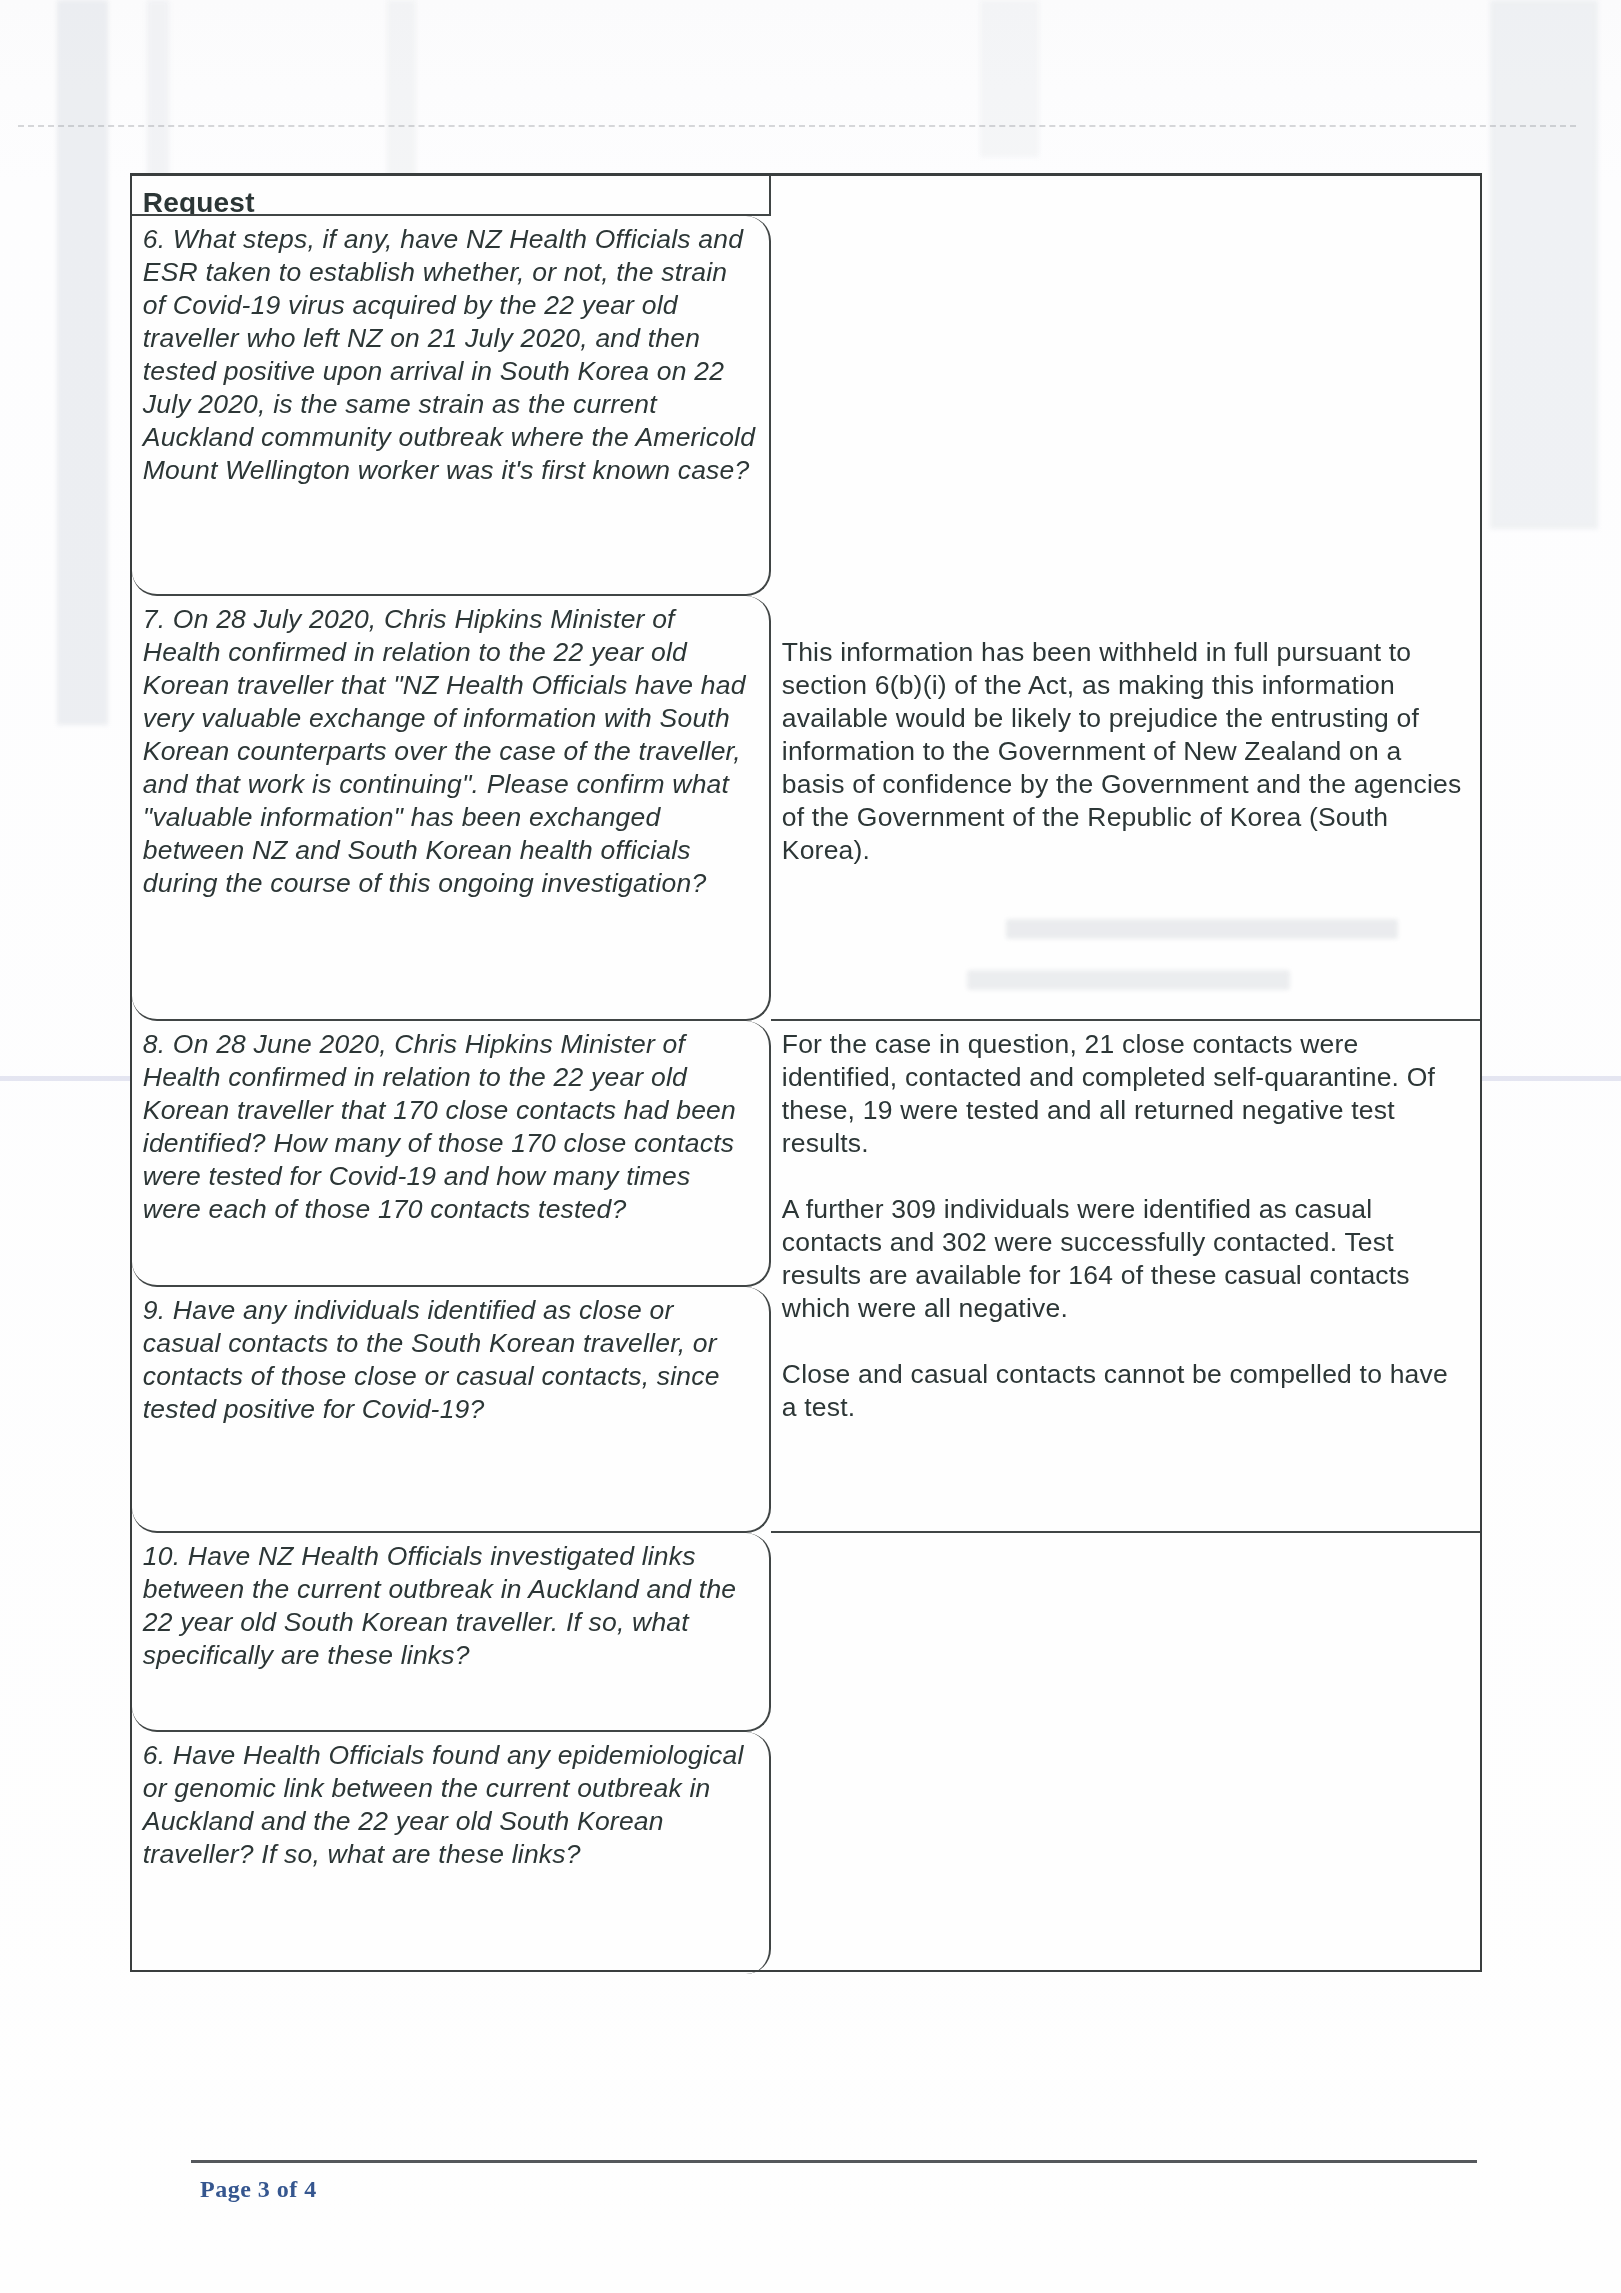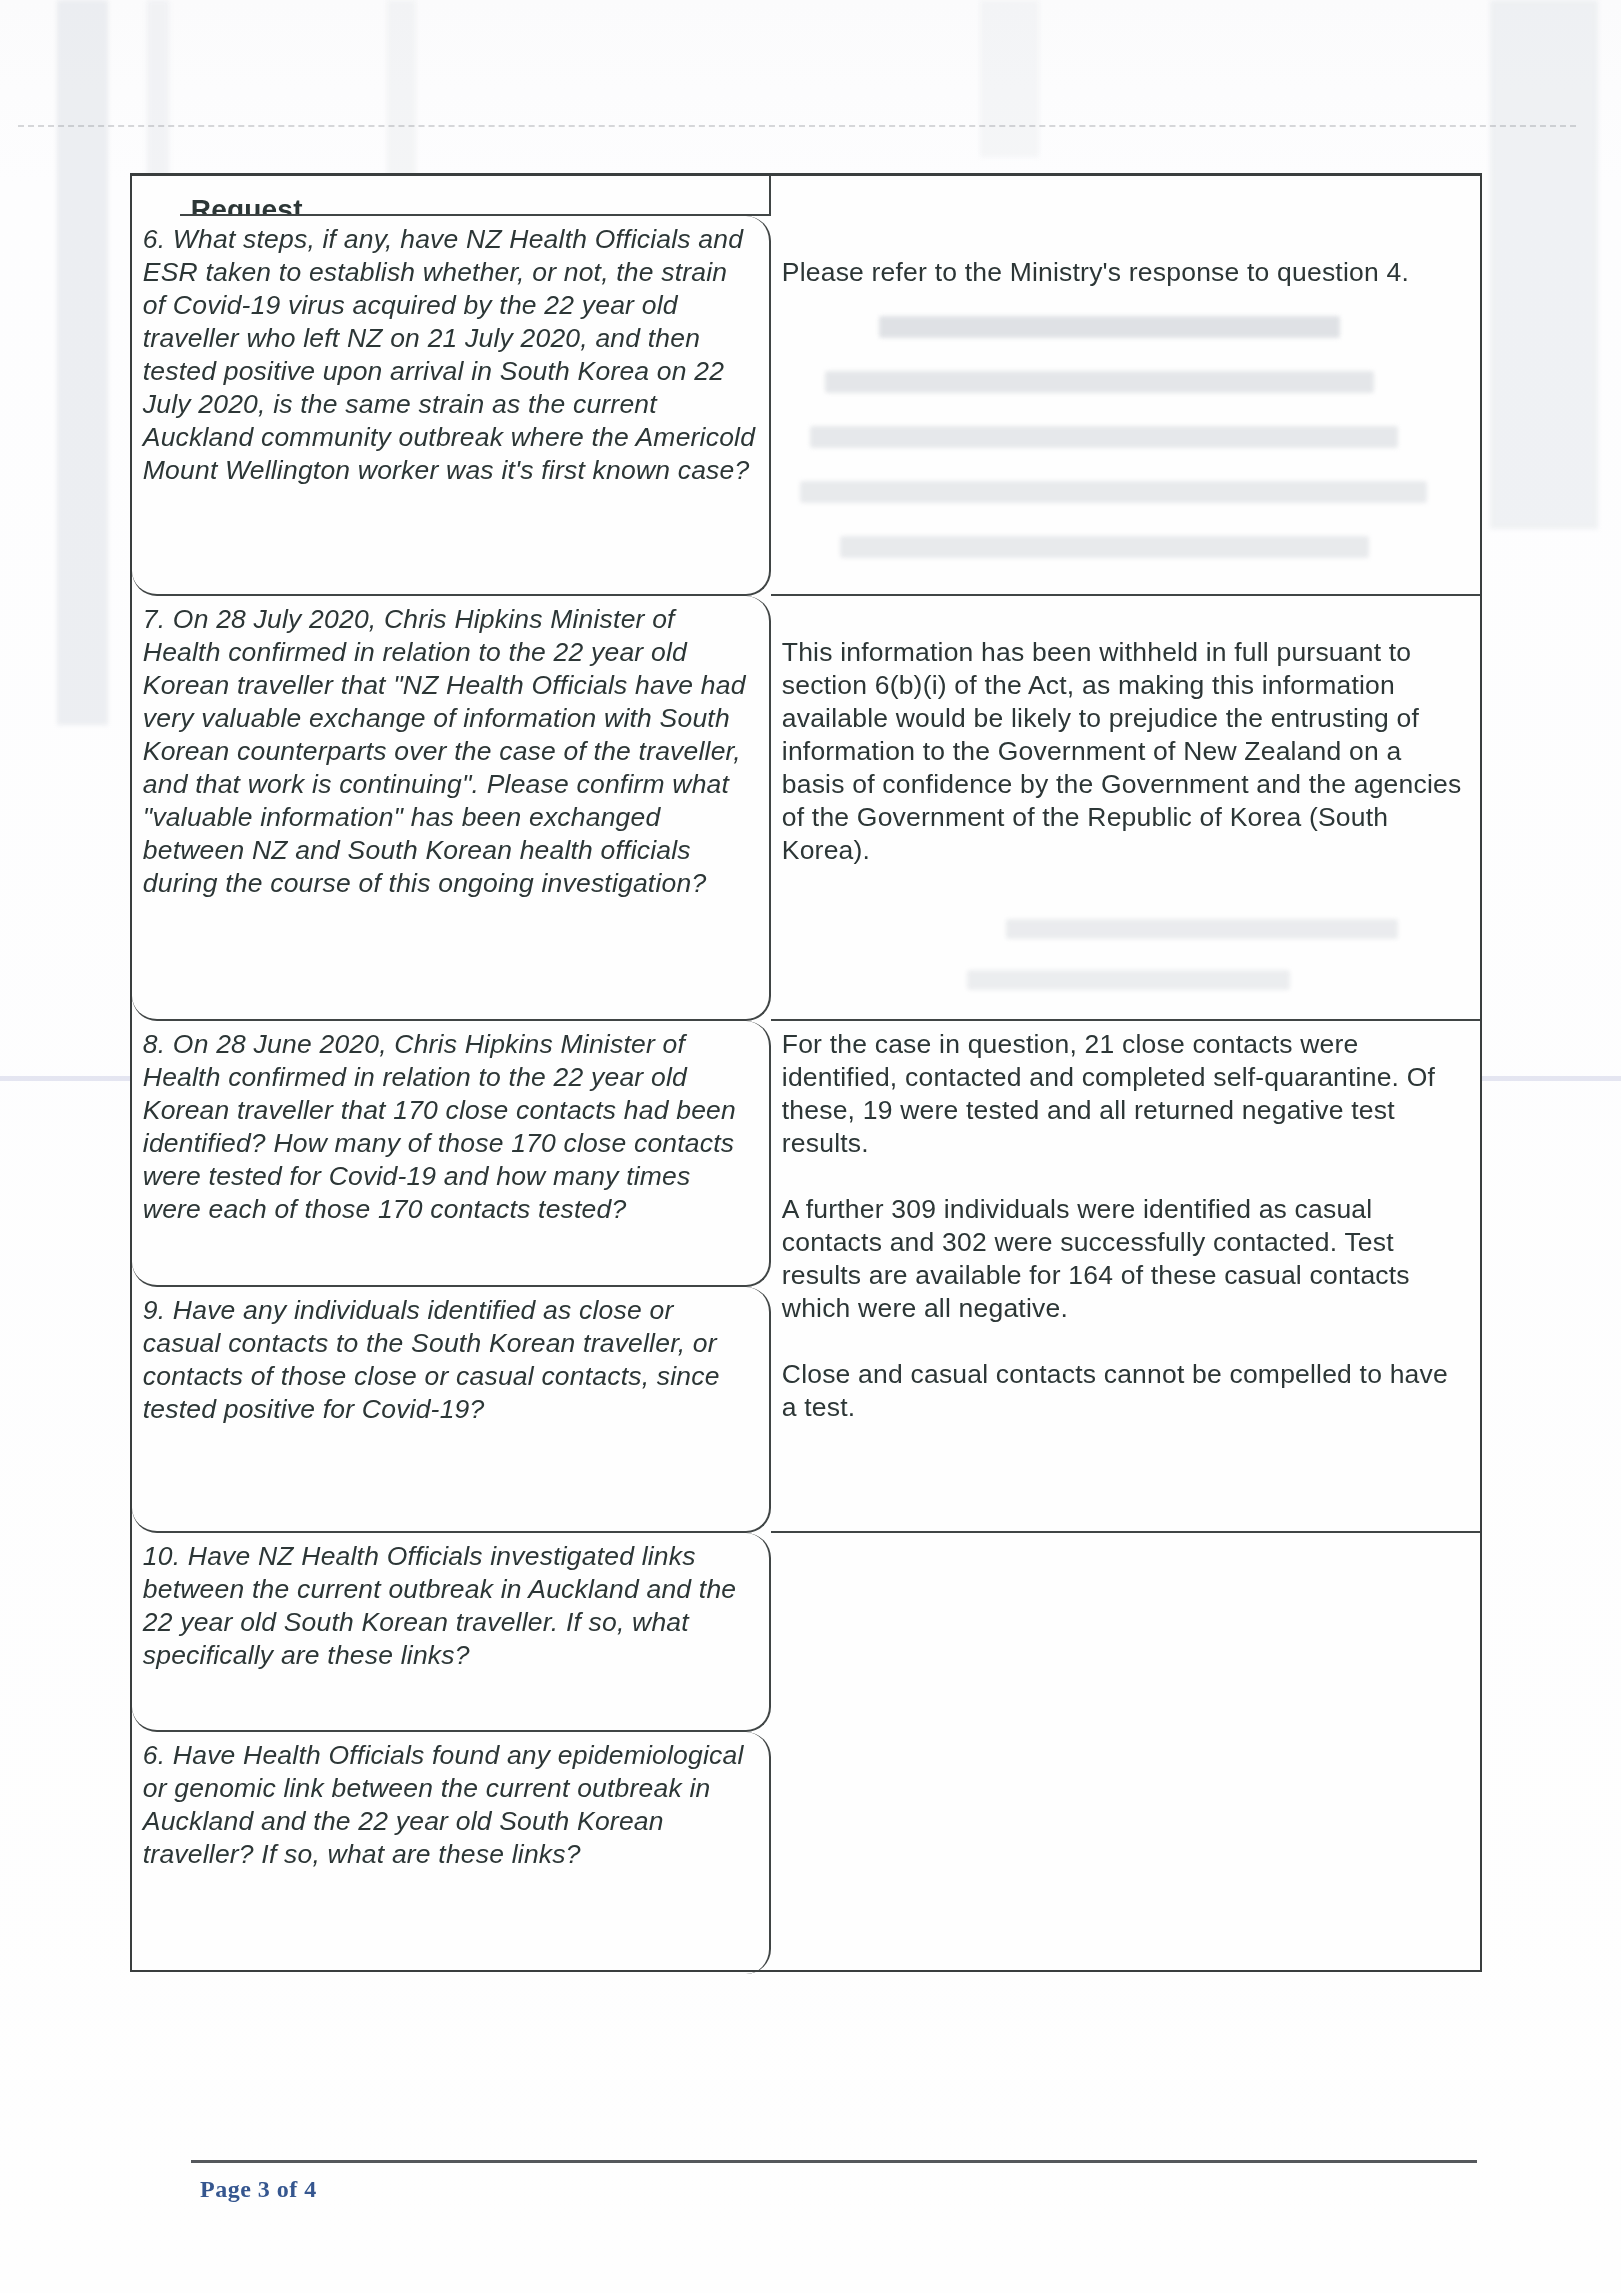--- a/index.html
+++ b/index.html
@@ -55,23 +55,22 @@
     position: relative;
     overflow: hidden;
   }
   .col-req  { grid-column: 1; border-right: 2px solid #404545; }
   .col-resp { grid-column: 2; }
   .rb { border-bottom: 2px solid #404545; }
   .hdr {
     font-weight: bold;
     font-size: 28px;
     line-height: 31px;
-    padding-top: 18px;
+    padding-top: 11px;
     white-space: nowrap;
-    margin-left: 48px;
   }
   .req-text { font-style: italic; border-radius: 25px; }
 
   
   .footer-rule {
     position: absolute; left: 191px; top: 2160px; width: 1286px; height: 2.9px;
     background: #55585c;
   }
   .footer-label {
     position: absolute; left: 200px; top: 2176px;
@@ -93,29 +92,20 @@
   <div class="streak s4"></div>
   <div class="streak s5"></div>
   <div class="artifact-top-line"></div>
   <div class="artifact-mid-line"></div>
 
   <div class="doc-table">
 
     <div class="cell col-req rb hdr" style="grid-row:1">Request</div>
 
     <div class="cell col-req rb req-text" style="grid-row:2">6. What steps, if any, have NZ Health Officials and ESR taken to establish whether, or not, the strain of Covid-19 virus acquired by the 22 year old traveller who left NZ on 21 July 2020, and then tested positive upon arrival in South Korea on 22 July 2020, is the same strain as the current Auckland community outbreak where the Americold Mount Wellington worker was it's first known case?</div>
-    <div class="cell col-resp rb" style="grid-row:2">
-      <span style="position:relative;z-index:2">Please refer to the Ministry's response to question 4.</span>
-      
-      <div class="bleed" style="left:108px; top:100px; width:461px; height:21.6px"></div>
-      <div class="bleed" style="left:54px;  top:155px; width:549px; height:21.6px; opacity:.7"></div>
-      <div class="bleed" style="left:39px;  top:210px; width:588px; height:21.6px; opacity:.65"></div>
-      <div class="bleed" style="left:29px;  top:265px; width:627px; height:21.6px; opacity:.6"></div>
-      <div class="bleed" style="left:69px;  top:320px; width:529px; height:21.6px; opacity:.6"></div>
-    </div>
 
     <div class="cell col-req rb req-text" style="grid-row:3">7. On 28 July 2020, Chris Hipkins Minister of Health confirmed in relation to the 22 year old Korean traveller that "NZ Health Officials have had very valuable exchange of information with South Korean counterparts over the case of the traveller, and that work is continuing". Please confirm what "valuable information" has been exchanged between NZ and South Korean health officials during the course of this ongoing investigation?</div>
     <div class="cell col-resp rb" style="grid-row:3">
       <span style="position:relative;z-index:2">This information has been withheld in full pursuant to section 6(b)(i) of the Act, as making this information available would be likely to prejudice the entrusting of information to the Government of New Zealand on a basis of confidence by the Government and the agencies of the Government of the Republic of Korea (South Korea).</span>
       <div class="bleed" style="left:235px; top:323px; width:392px; height:19.6px; opacity:.55"></div>
       <div class="bleed" style="left:196px; top:374px; width:323px; height:19.6px; opacity:.5"></div>
     </div>
 
     <div class="cell col-req rb req-text" style="grid-row:4">8. On 28 June 2020, Chris Hipkins Minister of Health confirmed in relation to the 22 year old Korean traveller that 170 close contacts had been identified? How many of those 170 close contacts were tested for Covid-19 and how many times were each of those 170 contacts tested?</div>
     <div class="cell col-resp rb" style="grid-row:4 / span 2">For the case in question, 21 close contacts were identified, contacted and completed self-quarantine. Of these, 19 were tested and all returned negative test results.

